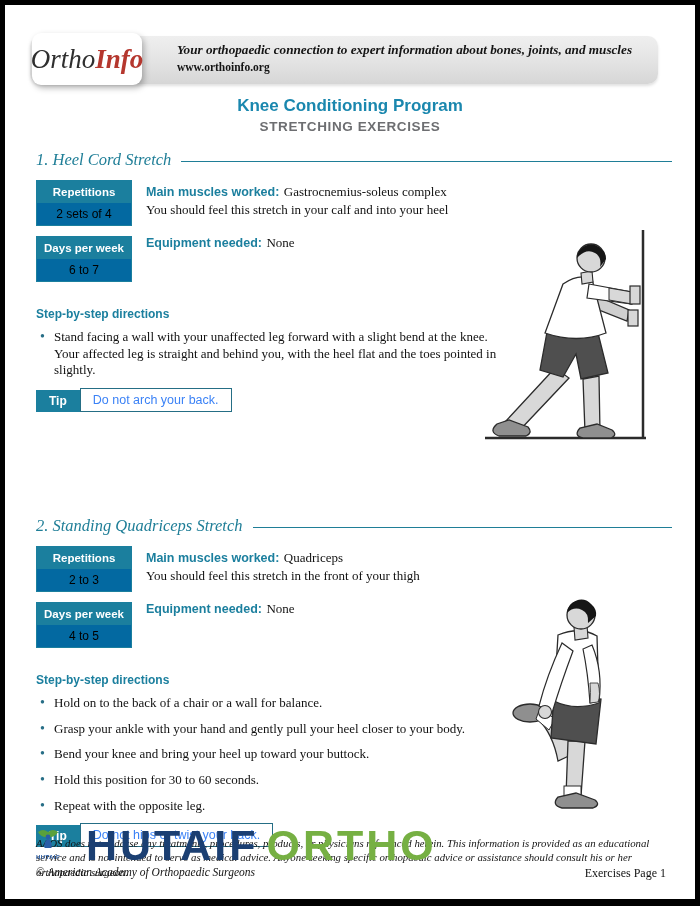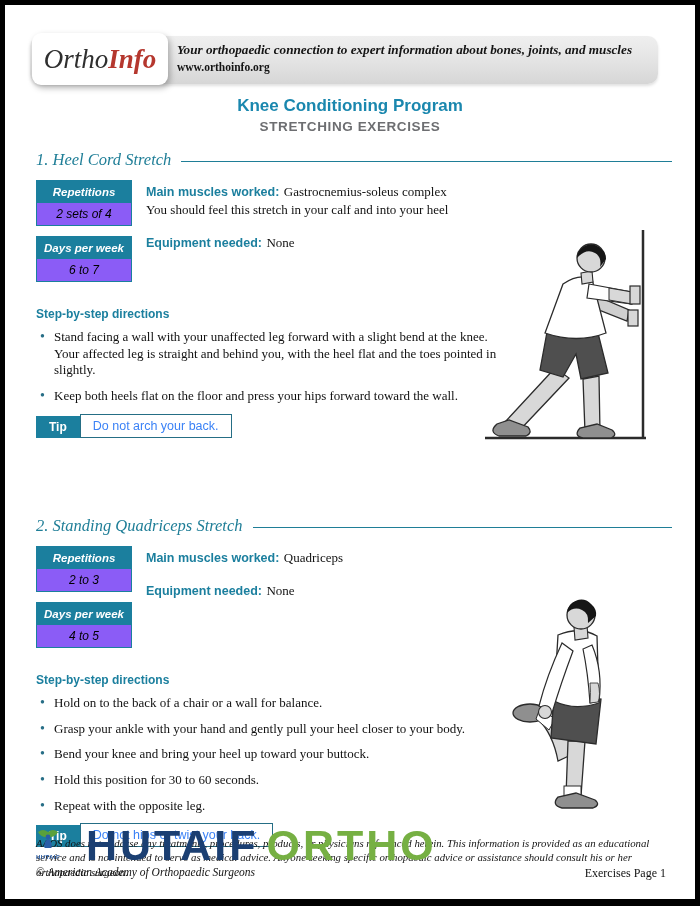--- a/index.html
+++ b/index.html
@@ -6,21 +6,21 @@
   body{
     width:700px;height:906px;position:relative;background:#ffffff;
     font-family:"Liberation Sans",sans-serif;color:#111;overflow:hidden;
   }
   .frame{position:absolute;inset:0;border:5px solid #000;border-bottom-width:7px;pointer-events:none;z-index:50;}
 
   
   .header-bar{position:absolute;left:30px;top:36px;width:628px;height:48px;
     background:linear-gradient(180deg,#efefef 0%,#e3e3e3 55%,#d6d6d6 100%);
     border-radius:10px;box-shadow:0 2px 3px rgba(0,0,0,0.12);}
-  .logo-box{position:absolute;left:32px;top:33px;width:136px;height:52px;background:#fff;
+  .logo-box{position:absolute;left:32px;top:33px;width:110px;height:52px;background:#fff;
     border-radius:9px;box-shadow:2px 3px 6px rgba(0,0,0,0.28);
     display:flex;align-items:center;justify-content:center;z-index:2;}
   .logo-text{font-family:"Liberation Serif",serif;font-style:italic;font-size:27px;line-height:1;}
   .logo-ortho{color:#2f2f2f;}
   .logo-info{color:#b5372e;font-weight:bold;}
   .tagline{position:absolute;left:177px;top:42px;width:480px;z-index:2;
     font-family:"Liberation Serif",serif;font-style:italic;font-weight:bold;font-size:13.2px;color:#141414;}
   .site-url{position:absolute;left:177px;top:61px;z-index:2;
     font-family:"Liberation Serif",serif;font-weight:bold;font-size:11.5px;color:#141414;}
 
@@ -34,21 +34,21 @@
   .exercise{position:absolute;left:36px;width:636px;}
   .exercise-1{top:150px;}
   .exercise-2{top:516px;}
   .ex-heading-row{display:flex;align-items:baseline;gap:10px;}
   .ex-heading{font-family:"Liberation Serif",serif;font-style:italic;font-size:16.5px;
     color:#1f7e97;white-space:nowrap;}
   .ex-rule{flex:1;border-bottom:1.6px solid #1f7e97;transform:translateY(-3px);}
 
   .ex-body{display:flex;margin-top:10px;}
   .stats-col{width:96px;flex:0 0 96px;}
-  .stat{border:1.5px solid #1b7f9e;margin-bottom:10px;background:#8b5cf6;font-style:italic;}
+  .stat{border:1.5px solid #1b7f9e;margin-bottom:10px;background:#0369a1;}
   .stat-header{background:#1b7f9e;color:#fff;font-weight:bold;font-size:11.5px;
     text-align:center;padding:5px 2px;}
   .stat-value{color:#000;font-size:12px;text-align:center;padding:4px 2px;}
 
   .info-col{margin-left:14px;flex:1;padding-top:2px;}
   .info-label{color:#1b7f9e;font-weight:bold;font-size:12.5px;}
   .serif-text{font-family:"Liberation Serif",serif;font-size:13px;color:#111;}
   .feel-line{margin-top:2px;}
   .equip-line{margin-top:15px;}
 
@@ -121,21 +121,20 @@
       <div class="serif-text feel-line">You should feel this stretch in your calf and into your heel</div>
       <div class="equip-line">
         <span class="info-label">Equipment needed:</span>
         <span class="serif-text">None</span>
       </div>
     </div>
   </div>
   <div class="directions-heading">Step-by-step directions</div>
   <ul class="steps">
     <li><span>Stand facing a wall with your unaffected leg forward with a slight bend at the knee. Your affected leg is straight and behind you, with the heel flat and the toes pointed in slightly.</span></li>
-    <li><span>Keep both heels flat on the floor and press your hips forward toward the wall.</span></li>
   </ul>
   <div class="tip-row">
     <div class="tip-label">Tip</div>
     <div class="tip-text">Do not arch your back.</div>
   </div>
 
   <svg class="illus illus-1" viewBox="0 0 205 220">
     <line x1="160" y1="4" x2="160" y2="212" stroke="#2b2b2b" stroke-width="2.5"></line>
     <line x1="2" y1="212" x2="163" y2="212" stroke="#2b2b2b" stroke-width="2.5"></line>
     <path d="M104,66 L146,84 L144,95 L101,78 Z" fill="#cfcfcf" stroke="#2b2b2b" stroke-width="1.3"></path>
@@ -169,20 +168,21 @@
       <div class="stat">
         <div class="stat-header">Days per week</div>
         <div class="stat-value">4 to 5</div>
       </div>
     </div>
     <div class="info-col">
       <div>
         <span class="info-label">Main muscles worked:</span>
         <span class="serif-text">Quadriceps</span>
       </div>
+      <div class="serif-text feel-line">You should feel this stretch in the front of your thigh</div>
       <div class="equip-line">
         <span class="info-label">Equipment needed:</span>
         <span class="serif-text">None</span>
       </div>
     </div>
   </div>
   <div class="directions-heading">Step-by-step directions</div>
   <ul class="steps">
     <li><span>Hold on to the back of a chair or a wall for balance.</span></li>
     <li><span>Grasp your ankle with your hand and gently pull your heel closer to your body.</span></li>

